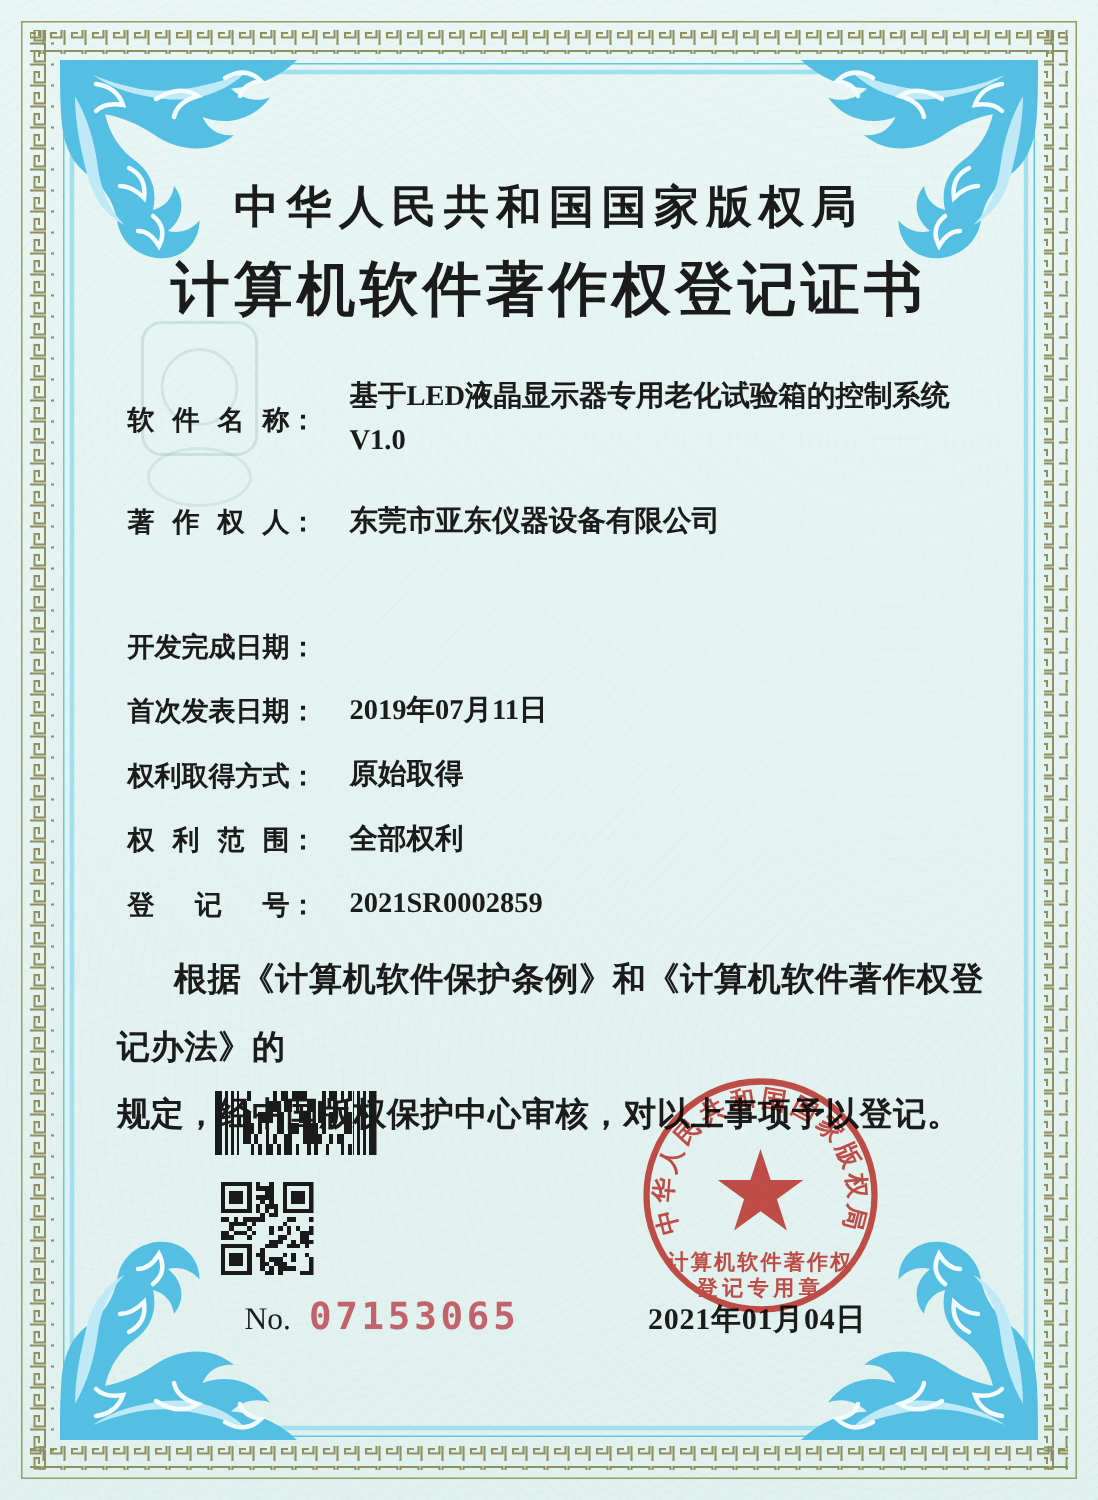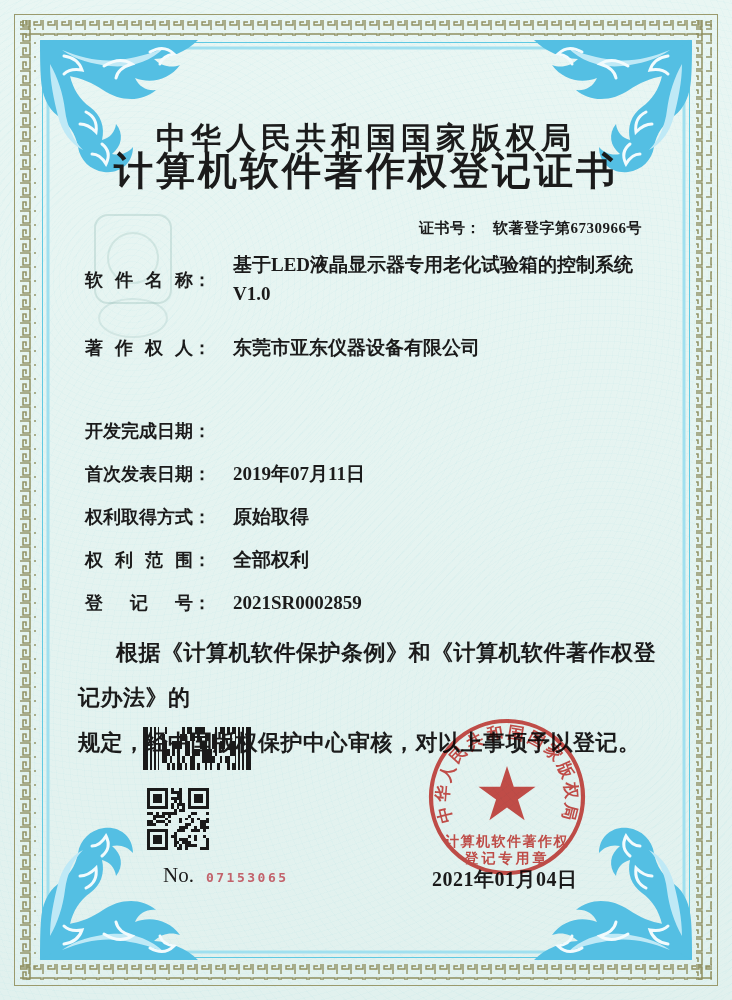--- a/index.html
+++ b/index.html
@@ -15,21 +15,21 @@
   
   .watermark{position:absolute;left:94px;top:214px;width:74px;height:86px;
     border:2px solid rgba(140,182,176,.30);border-radius:14px;}
   .watermark::after{content:"";position:absolute;left:11px;top:16px;width:48px;height:48px;
     border:2px solid rgba(140,182,176,.25);border-radius:50%;}
   .watermark2{position:absolute;left:98px;top:298px;width:66px;height:36px;
     border:2px solid rgba(140,182,176,.22);border-radius:50%;}
   
   .authority{position:absolute;top:118px;left:0;right:0;text-align:center;
     font-size:30px;font-weight:600;letter-spacing:5px;}
-  .cert-title{position:absolute;top:144px;left:0;right:0;text-align:center;
+  .cert-title{position:absolute;top:166px;left:0;right:0;text-align:center;
     font-size:39px;font-weight:700;letter-spacing:3px;}
   .certno{position:absolute;top:219px;right:90px;font-size:15px;font-weight:700;letter-spacing:.5px;}
   .certno .certno-value{margin-left:12px;}
   
   .field-row{position:absolute;left:85px;display:flex;align-items:center;font-weight:700;}
   .field-row:nth-child(1){top:252px}
   .field-row:nth-child(2){top:335px}
   .field-row:nth-child(3){top:418px}
   .field-row:nth-child(4){top:461px}
   .field-row:nth-child(5){top:504px}
@@ -43,21 +43,21 @@
   
   .statement{position:absolute;left:78px;right:68px;top:630px;font-size:22px;
     font-weight:600;line-height:45px;letter-spacing:.5px;}
   .statement .line1{text-indent:38px;}
   
   .barcode-svg{position:absolute;left:143px;top:727px;}
   .qr-svg{position:absolute;left:147px;top:788px;}
   
   .no-line{position:absolute;left:119px;top:863px;display:flex;align-items:baseline;}
   .no-label{font-size:21px;color:#1c1c1c;margin-left:44px;}
-  .no-value{margin-left:12px;font-family:"DejaVu Sans Mono",monospace;font-size:13px;
+  .no-value{margin-left:12px;font-family:"DejaVu Sans Mono",monospace;font-size:25px;
     letter-spacing:2.5px;color:#c2626b;font-weight:600;}
   
   .seal-date{position:absolute;left:432px;top:866px;font-size:20px;font-weight:700;letter-spacing:.5px;}
   .seal-svg{position:absolute;left:422px;top:712px;mix-blend-mode:multiply;opacity:.92;}
 </style>
 </head>
 <body>
 
 <div class="page">
 
@@ -105,23 +105,20 @@
     <use href="#corner" transform="translate(732,0) scale(-1,1)"></use>
     <use href="#corner" transform="translate(0,1000) scale(1,-1)"></use>
     <use href="#corner" transform="translate(732,1000) scale(-1,-1)"></use>
   </svg>
 
   <div class="watermark"></div>
   <div class="watermark2"></div>
 
   <div class="authority">中华人民共和国国家版权局</div>
   <div class="cert-title">计算机软件著作权登记证书</div>
-  <div class="certno">
-    <span class="certno-label">证书号：</span><span class="certno-value">软著登字第6730966号</span>
-  </div>
 
   <div id="fields-section">
       <div class="field-row">
         <span class="field-label">软件名称</span>
         <span class="field-colon">：</span>
         <span class="field-value">
           <div>基于LED液晶显示器专用老化试验箱的控制系统</div>
           <div class="second-line">V1.0</div>
         </span>
       </div>

